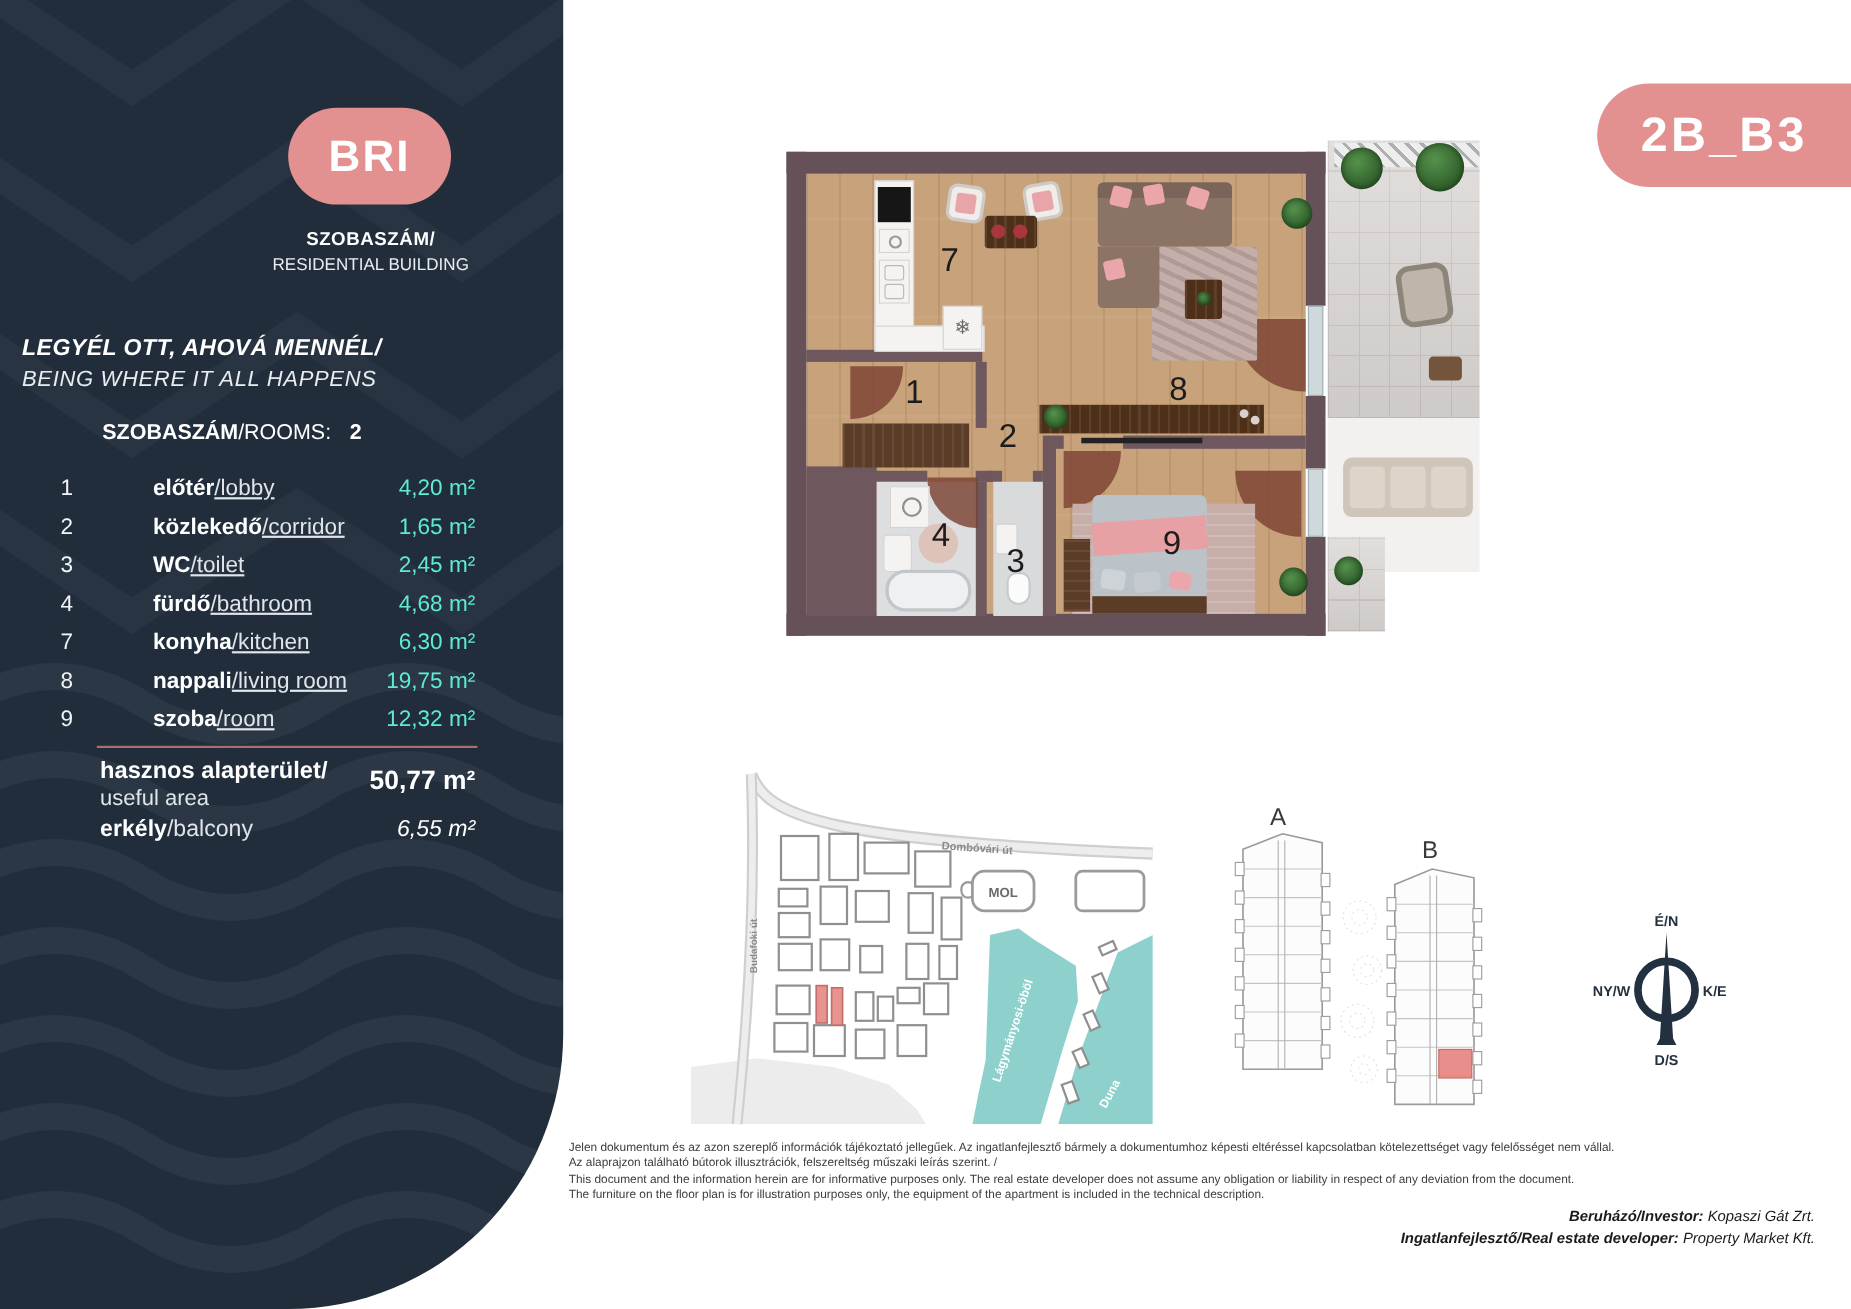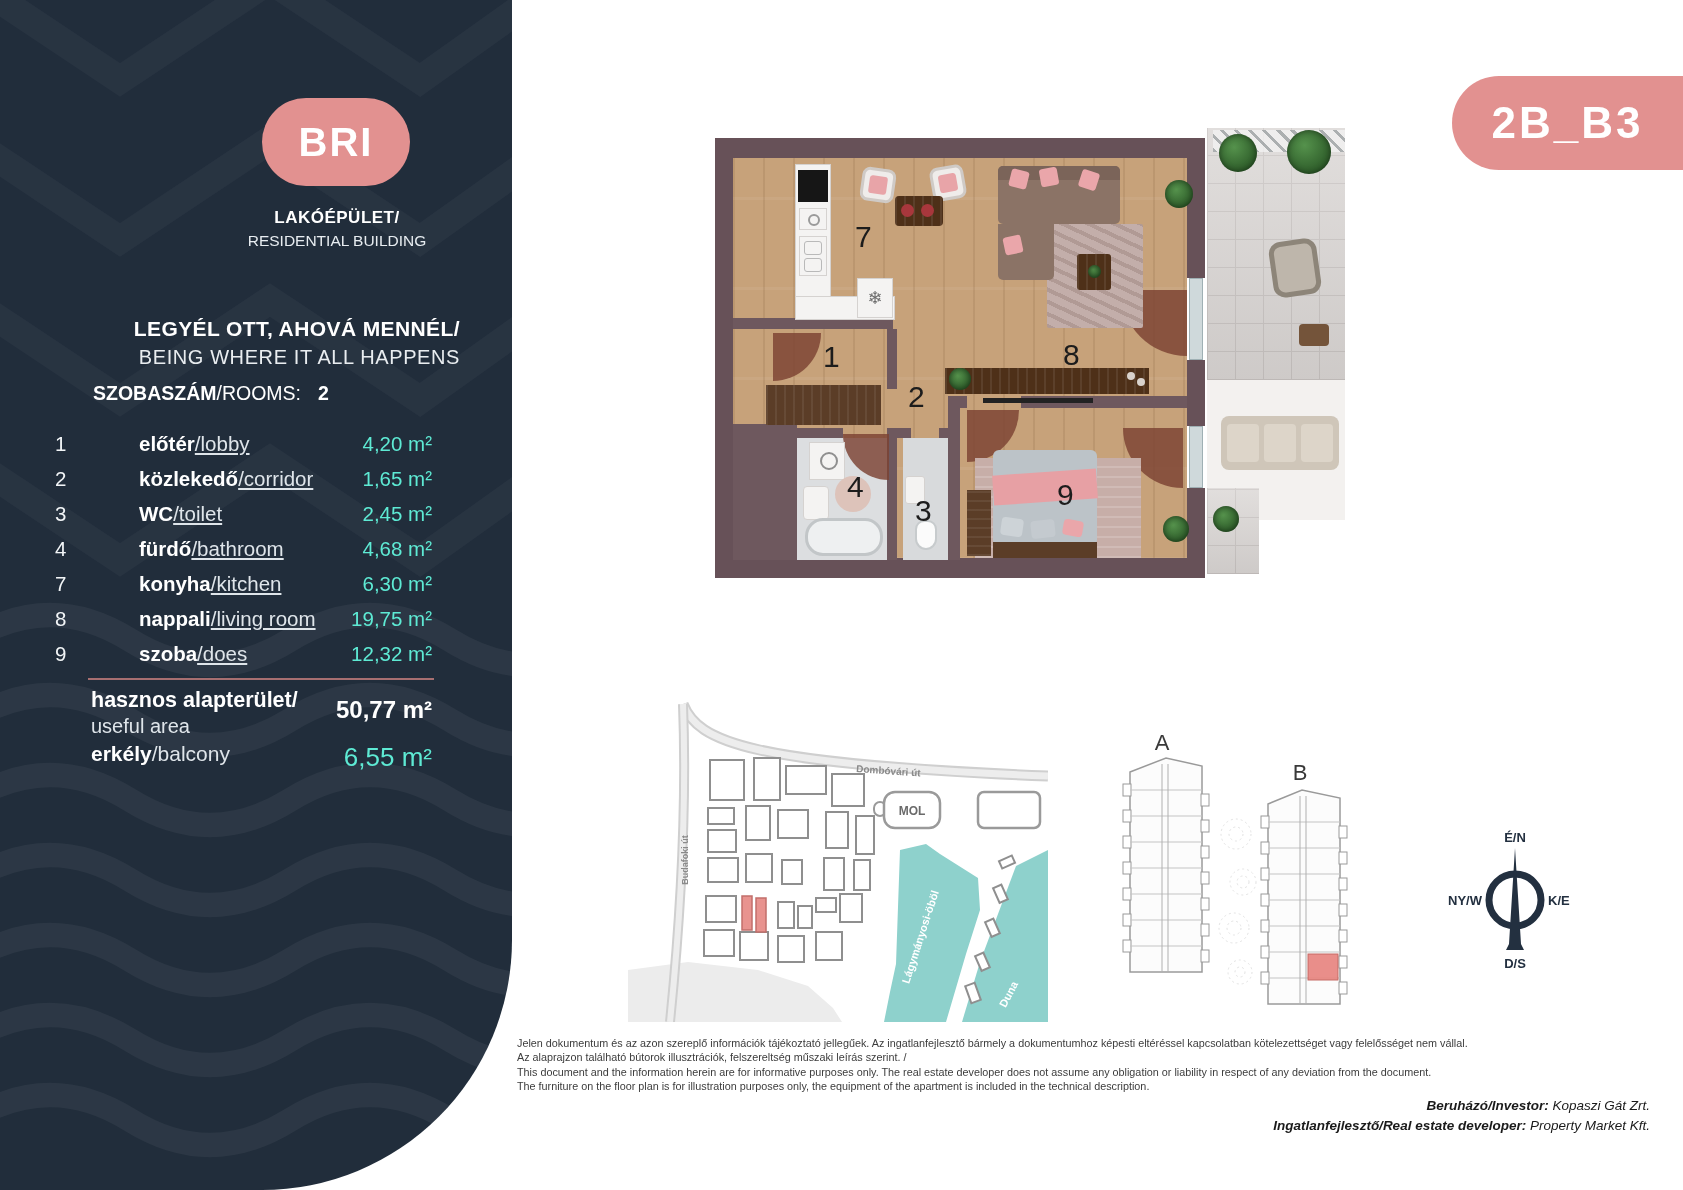--- a/index.html
+++ b/index.html
@@ -11,21 +11,21 @@
   #sidebar { left:0; top:0; width:512px; height:1190px; background:#212D3B;
              border-bottom-right-radius:250px; overflow:hidden; color:#fff; }
   .logo-wrap { left:52px; top:82px; width:190px; text-align:center; }
   .brand-name { margin-top:10px; font-size:23px; letter-spacing:7px; font-weight:600; color:#fff; }
   .badge-pill { left:262px; top:98px; width:148px; height:88px; background:#E29190; border-radius:44px;
                 display:flex; align-items:center; justify-content:center; }
   .badge-pill span { font-size:40px; font-weight:bold; letter-spacing:2px; color:#fff; }
   .bldg-type { left:222px; top:208px; width:230px; text-align:center; }
   .bldg-type .hu { font-size:17px; font-weight:bold; letter-spacing:.5px; }
   .bldg-type .en { font-size:15.5px; color:#e8edf1; margin-top:4px; }
-  .tagline { left:20px; top:317px; width:440px; text-align:right; }
+  .tagline { left:20px; top:305px; width:440px; text-align:left;font-style:italic; }
   .tagline .hu { font-size:21px; font-weight:bold; letter-spacing:.4px; }
   .tagline .en { font-size:20px; color:#e9edf0; margin-top:5px; letter-spacing:.6px; }
   .roomscount-row { left:0; top:382px; width:470px; height:26px; }
   .roomscount-row .lbl { position:absolute; left:93px; font-size:19.5px; }
   .roomscount-row .lbl b { font-weight:bold; }
   .roomscount-row .cnt { position:absolute; left:318px; font-size:19.5px; font-weight:bold; }
   .room-row { position:absolute; width:470px; height:35px; font-size:20.5px; }
   .room-row .no { position:absolute; left:55px; color:#f2f5f7; }
   .room-row .nm { position:absolute; left:91px; }
   .room-row .nm b { font-weight:bold;margin-left:48px; }
@@ -33,21 +33,21 @@
   .room-row .ar { position:absolute; right:38px; color:#5eead4; }
   .divider { left:88px; top:678px; width:346px; height:2px; background:rgba(201,127,127,.8); }
   .useful-blk { left:0; top:688px; width:470px; }
   .useful-blk .hu { position:absolute; left:91px; top:0; font-size:21.5px; font-weight:bold; }
   .useful-blk .en { position:absolute; left:91px; top:27px; font-size:20px; color:#dfe5ea; }
   .useful-blk .val { position:absolute; right:38px; top:8px; font-size:24px; font-weight:bold; }
   .balcony-blk { left:0; top:742px; width:470px; height:30px; }
   .balcony-blk .nm { position:absolute; left:91px; font-size:21px; }
   .balcony-blk .nm b { font-weight:bold; }
   .balcony-blk .nm .en { color:#dfe5ea; }
-  .balcony-blk .val { position:absolute; right:38px; font-size:26px; color:#5eead4; }
+  .balcony-blk .val { position:absolute; right:38px; font-size:21px; color:#ffffff;font-style:italic; }
 
   
   #unit-pill { left:1452px; top:76px; width:231px; height:94px; background:#E29190;
                border-radius:47px 0 0 47px; display:flex; align-items:center; justify-content:center; }
   #unit-pill span { color:#fff; font-size:44px; font-weight:bold; letter-spacing:3px; }
 
   
   #plan { left:715px; top:128px; width:632px; height:462px; }
   .wall { position:absolute; background:#675158; }
   .iwall { position:absolute; background:#6E585E; }
@@ -104,21 +104,21 @@
         <path d="M-30,1040 Q50,990 130,1040 T290,1040 T450,1040 T610,1040"></path>
         <path d="M-30,1120 Q50,1070 130,1120 T290,1120 T450,1120 T610,1120"></path>
       </g>
     </svg>
 
 
     <div class="abs badge-pill">
       <span>BRI</span>
     </div>
     <div class="abs bldg-type">
-      <div class="hu">LAKÓÉPÜLET/</div>
+      <div class="hu">SZOBASZÁM/</div>
       <div class="en">RESIDENTIAL BUILDING</div>
     </div>
 
     <div class="abs tagline">
       <div class="hu">LEGYÉL OTT, AHOVÁ MENNÉL/</div>
       <div class="en">BEING WHERE IT ALL HAPPENS</div>
     </div>
 
     <div class="abs roomscount-row">
       <span class="lbl"><b>SZOBASZÁM</b><span>/ROOMS:</span></span>
@@ -150,21 +150,21 @@
       <span class="nm"><b>konyha</b><span class="en">/kitchen</span></span>
       <span class="ar">6,30 m²</span>
     </div>
     <div class="room-row" style="top:607px;">
       <span class="no">8</span>
       <span class="nm"><b>nappali</b><span class="en">/living room</span></span>
       <span class="ar">19,75 m²</span>
     </div>
     <div class="room-row" style="top:642px;">
       <span class="no">9</span>
-      <span class="nm"><b>szoba</b><span class="en">/does</span></span>
+      <span class="nm"><b>szoba</b><span class="en">/room</span></span>
       <span class="ar">12,32 m²</span>
     </div>
 
     <div class="abs divider"></div>
 
     <div class="abs useful-blk">
       <span class="hu">hasznos alapterület/</span>
       <span class="en">useful area</span>
       <span class="val">50,77 m²</span>
     </div>

